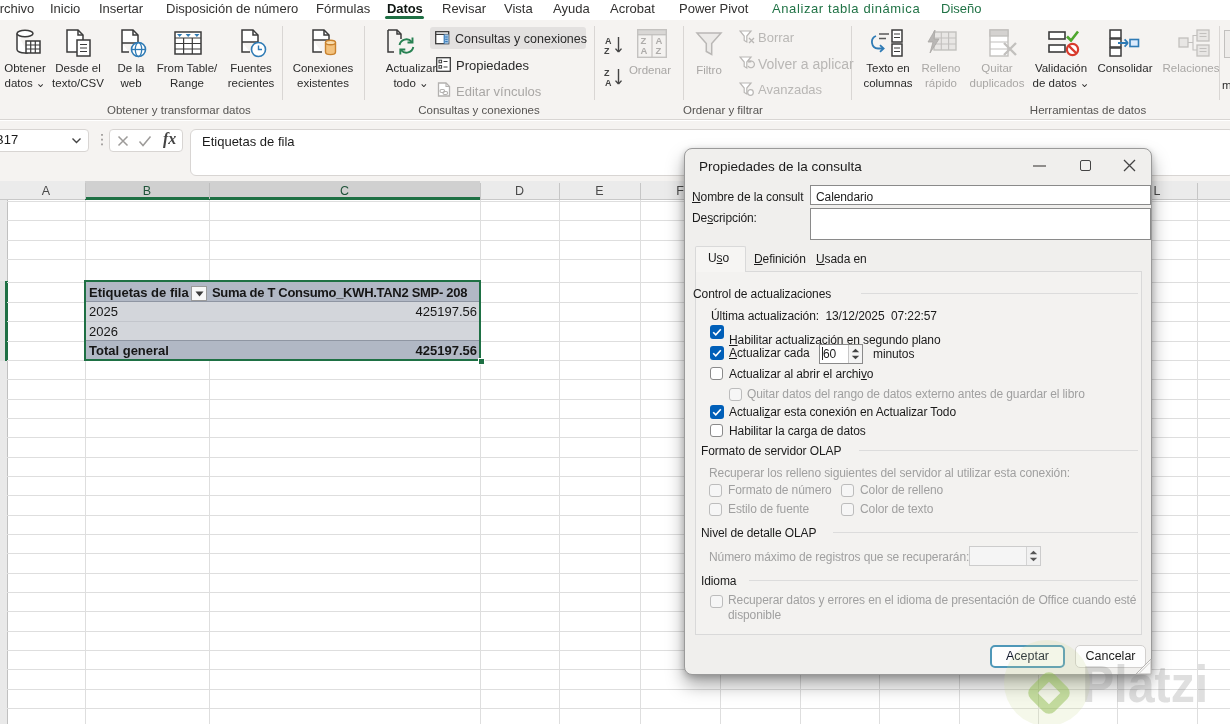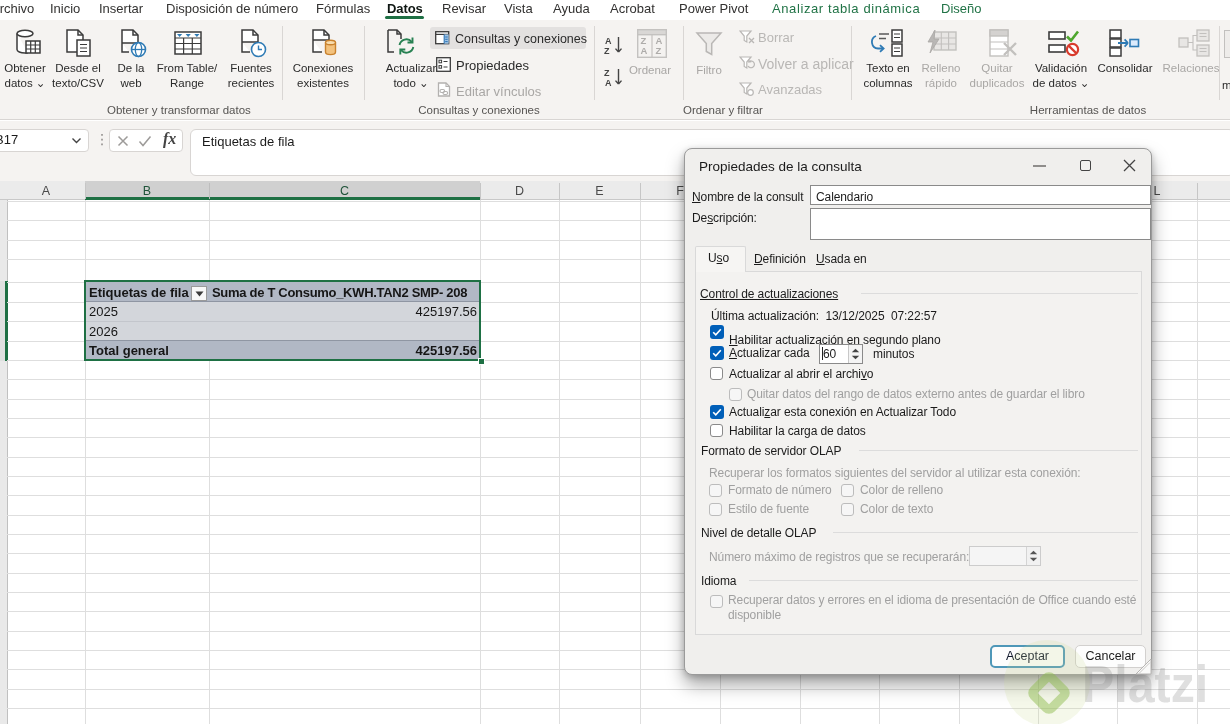--- a/index.html
+++ b/index.html
@@ -424,21 +424,21 @@
     <div class="ab dtx" style="left:131px;top:41px;">Calendario</div>
     <div class="ab dtx" style="left:7px;top:62px;">De<span style="text-decoration:underline;">s</span>cripción:</div>
     <div class="ab" style="left:125px;top:59px;width:341px;height:32px;background:#fff;border:1px solid #8a8a8a;box-sizing:border-box;"></div>
 
     <div class="ab" style="left:10px;top:122px;width:447px;height:364px;background:#f3f2f0;border:1px solid #d9d9d9;box-sizing:border-box;"></div>
     <div class="ab" style="left:10px;top:97px;width:51px;height:26px;background:#f6f5f3;border:1px solid #d9d9d9;border-bottom:none;border-radius:2px 2px 0 0;box-sizing:border-box;"></div>
     <div class="ab dtx" style="left:23px;top:102px;">U<span style="text-decoration:underline;">s</span>o</div>
     <div class="ab dtx" style="left:69px;top:103px;"><span style="text-decoration:underline;">D</span>efinición</div>
     <div class="ab dtx" style="left:131px;top:103px;"><span style="text-decoration:underline;">U</span>sada en</div>
 
-    <div class="ab dtx" style="left:15px;top:138px;text-decoration:underline;">Control de actualizaciones</div>
+    <div class="ab dtx" style="left:8px;top:138px;">Control de actualizaciones</div>
     <div class="rule" style="left:176px;top:144px;width:277px;"></div>
     <div class="ab dtx" style="left:26px;top:160px;">Última actualización: &nbsp;13/12/2025&nbsp; 07:22:57</div>
     <div class="cbc" style="left:25px;top:176px;">
         <svg width="14" height="14" viewBox="0 0 14 14">
           <path d="M3.2 7.2 l2.6 2.7 5 -5.6" fill="none" stroke="#fff" stroke-width="1.6"></path>
         </svg>
       </div>
     <div class="ab dtx" style="left:44px;top:184px;"><span style="text-decoration:underline;">H</span>abilitar actualización en segundo plano</div>
     <div class="cbc" style="left:25px;top:197px;">
         <svg width="14" height="14" viewBox="0 0 14 14">
@@ -465,21 +465,21 @@
         <svg width="14" height="14" viewBox="0 0 14 14">
           <path d="M3.2 7.2 l2.6 2.7 5 -5.6" fill="none" stroke="#fff" stroke-width="1.6"></path>
         </svg>
       </div>
     <div class="ab dtx" style="left:44px;top:256px;">Actuali<span style="text-decoration:underline;">z</span>ar esta conexión en Actualizar Todo</div>
     <div class="cb" style="left:25px;top:275px;"></div>
     <div class="ab dtx" style="left:44px;top:275px;">Habilitar la carga de datos</div>
 
     <div class="ab dtx" style="left:16px;top:295px;">Formato de servidor OLAP</div>
     <div class="rule" style="left:174px;top:301px;width:279px;"></div>
-    <div class="ab dgr" style="left:24px;top:317px;">Recuperar los formatos siguientes del servidor al utilizar esta conexión:</div>
+    <div class="ab dgr" style="left:24px;top:317px;">Recuperar los relleno siguientes del servidor al utilizar esta conexión:</div>
     <div class="cbg" style="left:24px;top:335px;"></div>
     <div class="ab dgr" style="left:43px;top:334px;">Formato de número</div>
     <div class="cbg" style="left:156px;top:335px;"></div>
     <div class="ab dgr" style="left:175px;top:334px;">Color de relleno</div>
     <div class="cbg" style="left:24px;top:354px;"></div>
     <div class="ab dgr" style="left:43px;top:353px;">Estilo de fuente</div>
     <div class="cbg" style="left:156px;top:354px;"></div>
     <div class="ab dgr" style="left:175px;top:353px;">Color de texto</div>
 
     <div class="ab dtx" style="left:16px;top:377px;">Nivel de detalle OLAP</div>

